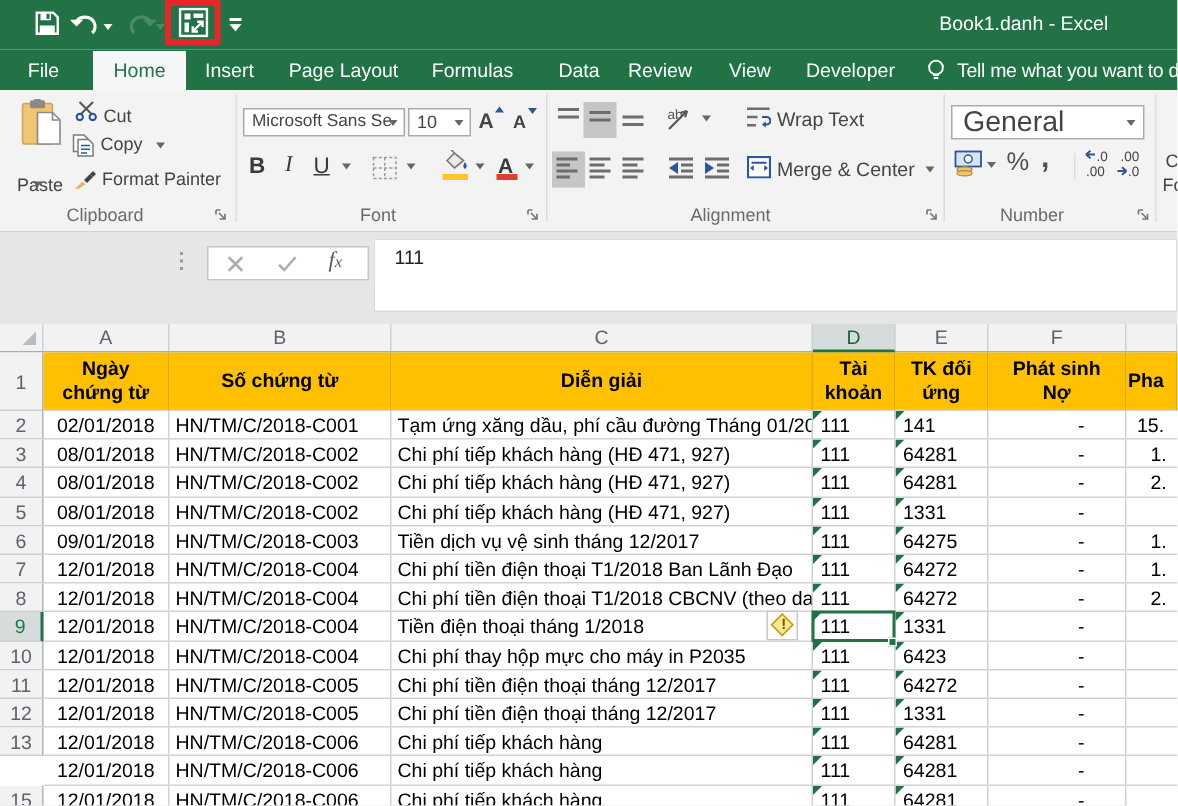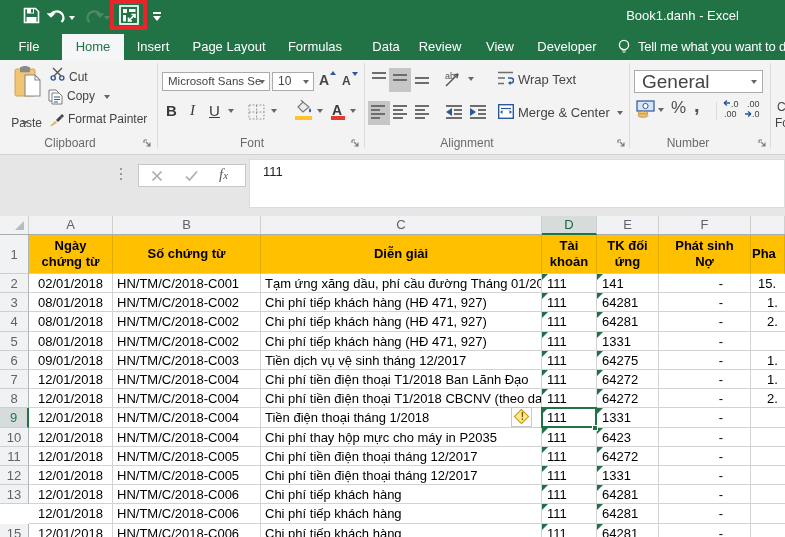--- a/index.html
+++ b/index.html
@@ -195,21 +195,21 @@
       <div class="iconline" style="left:478px;top:53px;width:8px;background:#6d6d6d"></div>
 <div class="iconline" style="left:470px;top:57px;width:16px;background:#6d6d6d"></div>
 <div class="abs" style="left:470px;top:48px;width:0;height:0;border-top:4.5px solid transparent;border-bottom:4.5px solid transparent;border-left:6px solid #2b579a"></div>
 <svg class="abs" style="left:498px;top:44px" width="16" height="15" viewBox="0 0 16 15">
 <rect x="0.7" y="0.7" width="14.6" height="13.6" fill="#fff" stroke="#2b579a" stroke-width="1.4"></rect>
 <path d="M3 4.5 h10" stroke="#2b579a" stroke-width="1.2"></path>
 <path d="M4.5 10 l-2.5 -2 2.5 -2 z M11.5 10 l2.5 -2 -2.5 -2 z" fill="#2b579a"></path>
 </svg>
 <div class="rlbl" style="left:518px;top:45px;font-size:13px">Merge &amp; Center</div>
 <div class="dd" style="left:617px;top:51px"></div>
-<div class="glabel" style="left:427px;width:80px">Alignment</div>
+<div class="glabel" style="left:447px;width:80px">Alignment</div>
 <svg class="abs" style="left:617px;top:79px" width="10" height="10" viewBox="0 0 10 10">
         <path d="M1 1 v3 M1 1 h3 M3 3 l4 4 M7 3.5 v3.5 h-3.5" fill="none" stroke="#777" stroke-width="1.1"></path>
       </svg>
 <div class="combo" style="left:634px;top:10px;width:129px;height:23px;line-height:21px;padding-left:7px;font-size:19px">General</div>
 <div class="dd" style="left:751px;top:20px"></div>
 <svg class="abs" style="left:636px;top:40px" width="20" height="18" viewBox="0 0 20 18">
 <rect x="1" y="1" width="17" height="10" fill="#d6e4f5" stroke="#2b579a" stroke-width="1.2"></rect>
 <circle cx="9.5" cy="6" r="2.6" fill="#fff" stroke="#2b579a" stroke-width="1"></circle>
 <ellipse cx="7" cy="13" rx="5" ry="1.8" fill="#f0c36c" stroke="#b8893a" stroke-width="0.8"></ellipse>
 <ellipse cx="7" cy="15.5" rx="5" ry="1.8" fill="#f0c36c" stroke="#b8893a" stroke-width="0.8"></ellipse>

